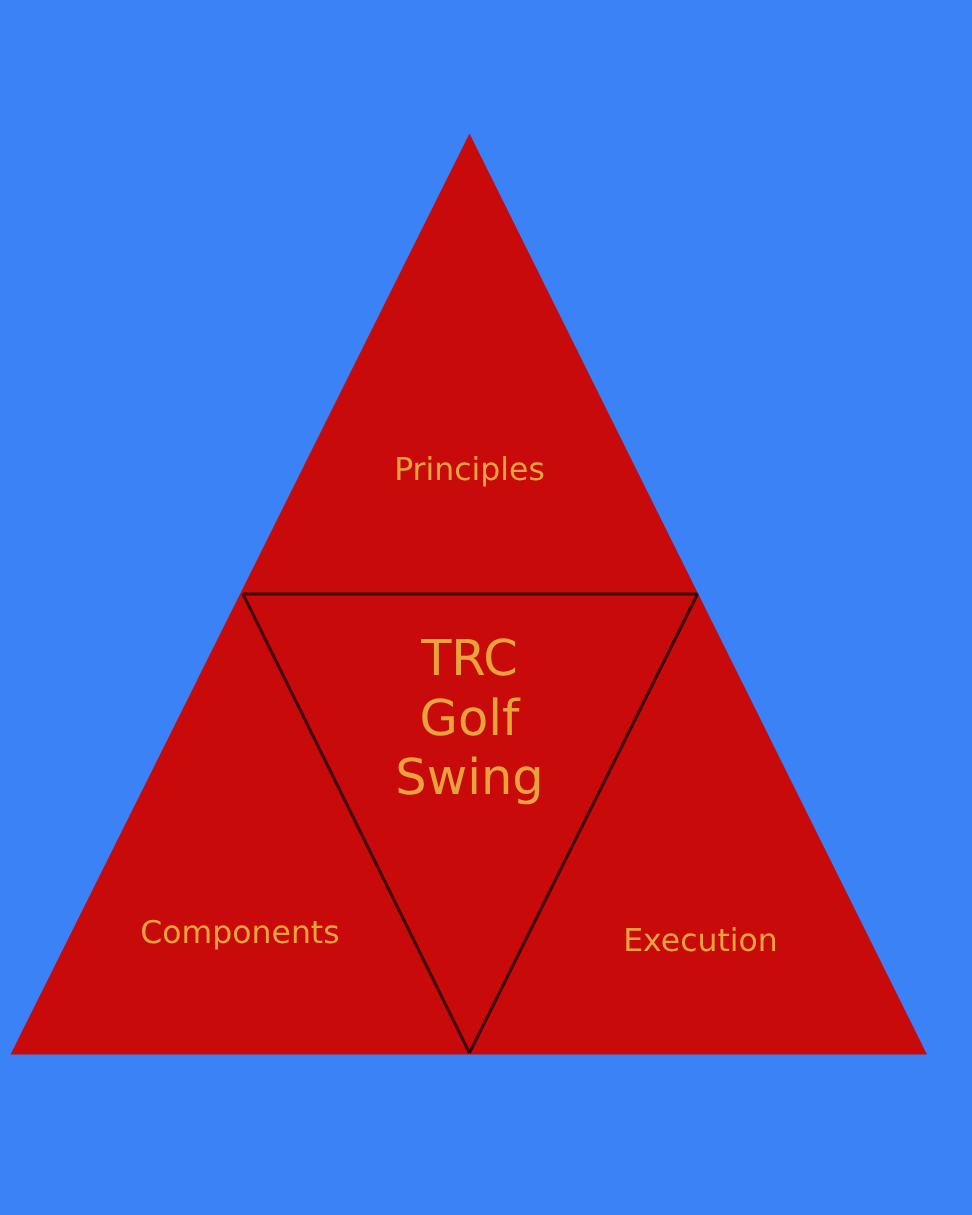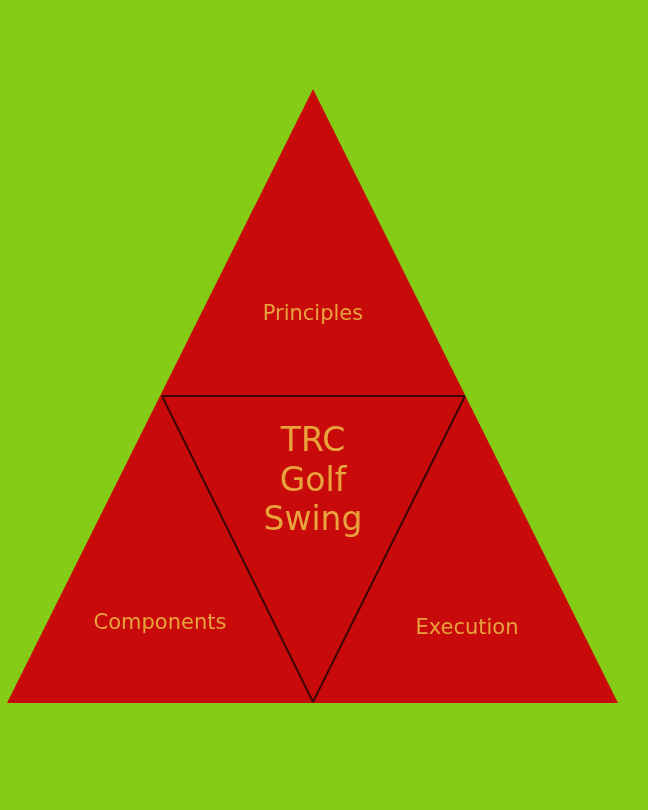--- a/index.html
+++ b/index.html
@@ -10,21 +10,21 @@
     width: 648px;
     height: 810px;
     background: #000000;
     font-family: "DejaVu Sans", sans-serif;
     overflow: hidden;
   }
   #stage {
     position: relative;
     width: 648px;
     height: 810px;
-    background: #84cc16;
+    background: #3b82f6;
   }
   #diagram-svg {
     position: absolute;
     left: 0;
     top: 0;
     width: 648px;
     height: 810px;
     display: block;
   }
   .tri-label {

